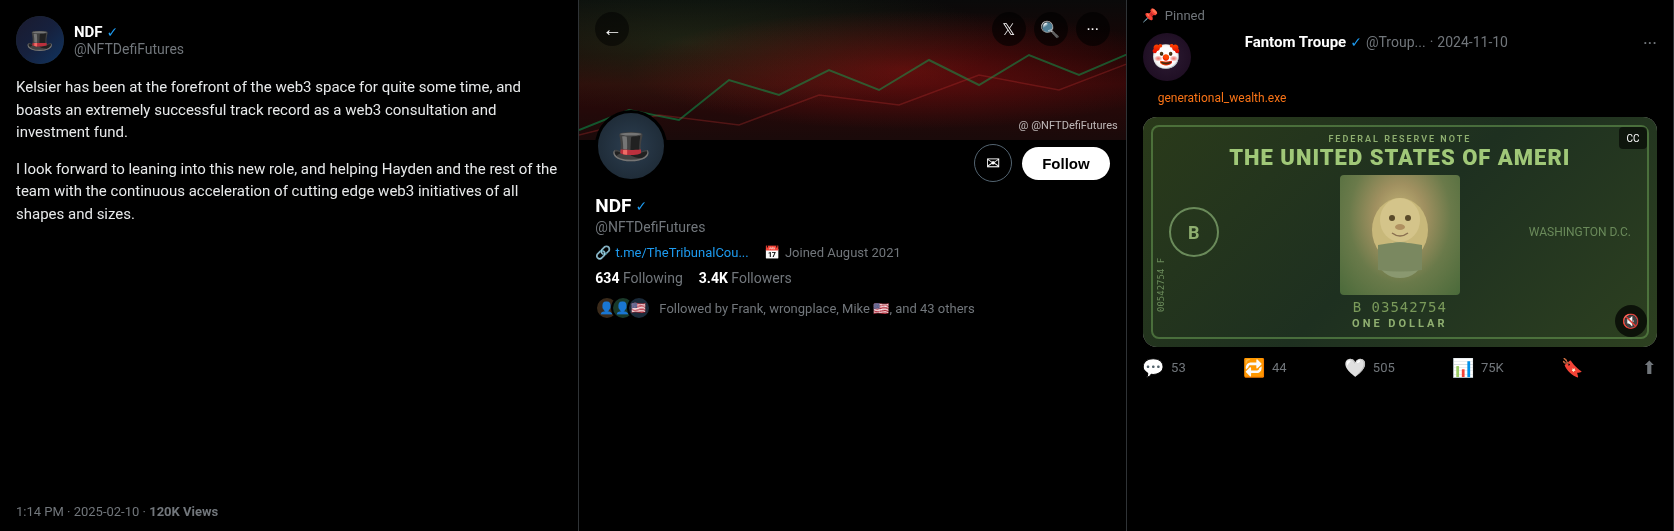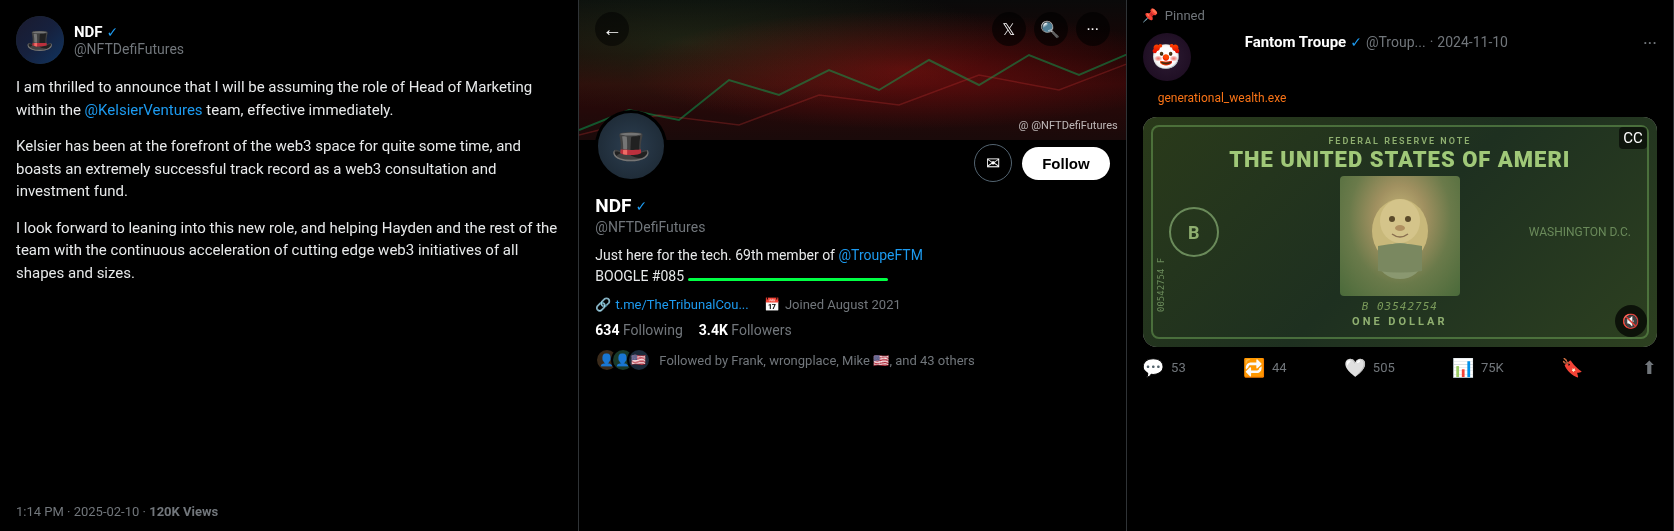--- a/index.html
+++ b/index.html
@@ -501,25 +501,24 @@
       height: 100%;
       background: 
         radial-gradient(ellipse at 50% 35%, #c8b87a 0%, #a09060 30%, #6a7a4a 60%, #4a6a3a 100%);
       display: flex;
       align-items: center;
       justify-content: center;
       font-size: 60px;
     }
 
     .bill-serial {
-      font-size: 11px;
+      font-size: 14px;
       color: #7a9a5a;
       font-family: monospace;
       letter-spacing: 1px;
-      font-style: italic;
     }
 
     .bill-footer {
       font-size: 11px;
       color: #8faf70;
       letter-spacing: 3px;
       font-weight: 700;
       margin-top: 2px;
     }
 
@@ -555,21 +554,21 @@
       position: absolute;
       top: 10px;
       right: 10px;
       background: rgba(0,0,0,0.6);
       border-radius: 4px;
       width: 28px;
       height: 22px;
       display: flex;
       align-items: center;
       justify-content: center;
-      font-size: 15px;
+      font-size: 10px;
       color: #fff;
     }
 
     .mute-btn {
       position: absolute;
       bottom: 10px;
       right: 10px;
       background: rgba(0,0,0,0.7);
       border-radius: 50%;
       width: 32px;
@@ -623,21 +622,20 @@
     </div>
     <div class="user-info">
       <div class="user-name-row">
         <span class="user-name">NDF</span>
         <span class="verified-badge">✓</span>
       </div>
       <span class="user-handle">@NFTDefiFutures</span>
     </div>
   </div>
   <div class="tweet-body">
-    <p>I am thrilled to announce that I will be assuming the role of Head of Marketing within the <span class="mention">@KelsierVentures</span> team, effective immediately.</p>
     <p>Kelsier has been at the forefront of the web3 space for quite some time, and boasts an extremely successful track record as a web3 consultation and investment fund.</p>
     <p>I look forward to leaning into this new role, and helping Hayden and the rest of the team with the continuous acceleration of cutting edge web3 initiatives of all shapes and sizes.</p>
   </div>
   <div class="tweet-footer">
     <span>1:14 PM · 2025-02-10</span> · <strong class="views">120K Views</strong>
   </div>
 </div>
 
 <div class="panel panel-2">
   <div class="profile-banner">
@@ -665,25 +663,20 @@
         <button class="follow-btn">Follow</button>
       </div>
     </div>
 
     <div class="profile-name-row">
       <span class="profile-name">NDF</span>
       <span class="verified-badge">✓</span>
     </div>
     <div class="profile-handle">@NFTDefiFutures</div>
 
-    <div class="profile-bio">
-      <span>Just here for the tech. 69th member of </span><span class="mention">@TroupeFTM</span><br>
-      <span>BOOGLE #085</span>
-      <div class="bio-highlight"></div>
-    </div>
 
     <div class="profile-meta">
       <div class="meta-item">
         <span>🔗</span>
         <a>t.me/TheTribunalCou...</a>
       </div>
       <div class="meta-item">
         <span>📅</span>
         <span>Joined August 2021</span>
       </div>

